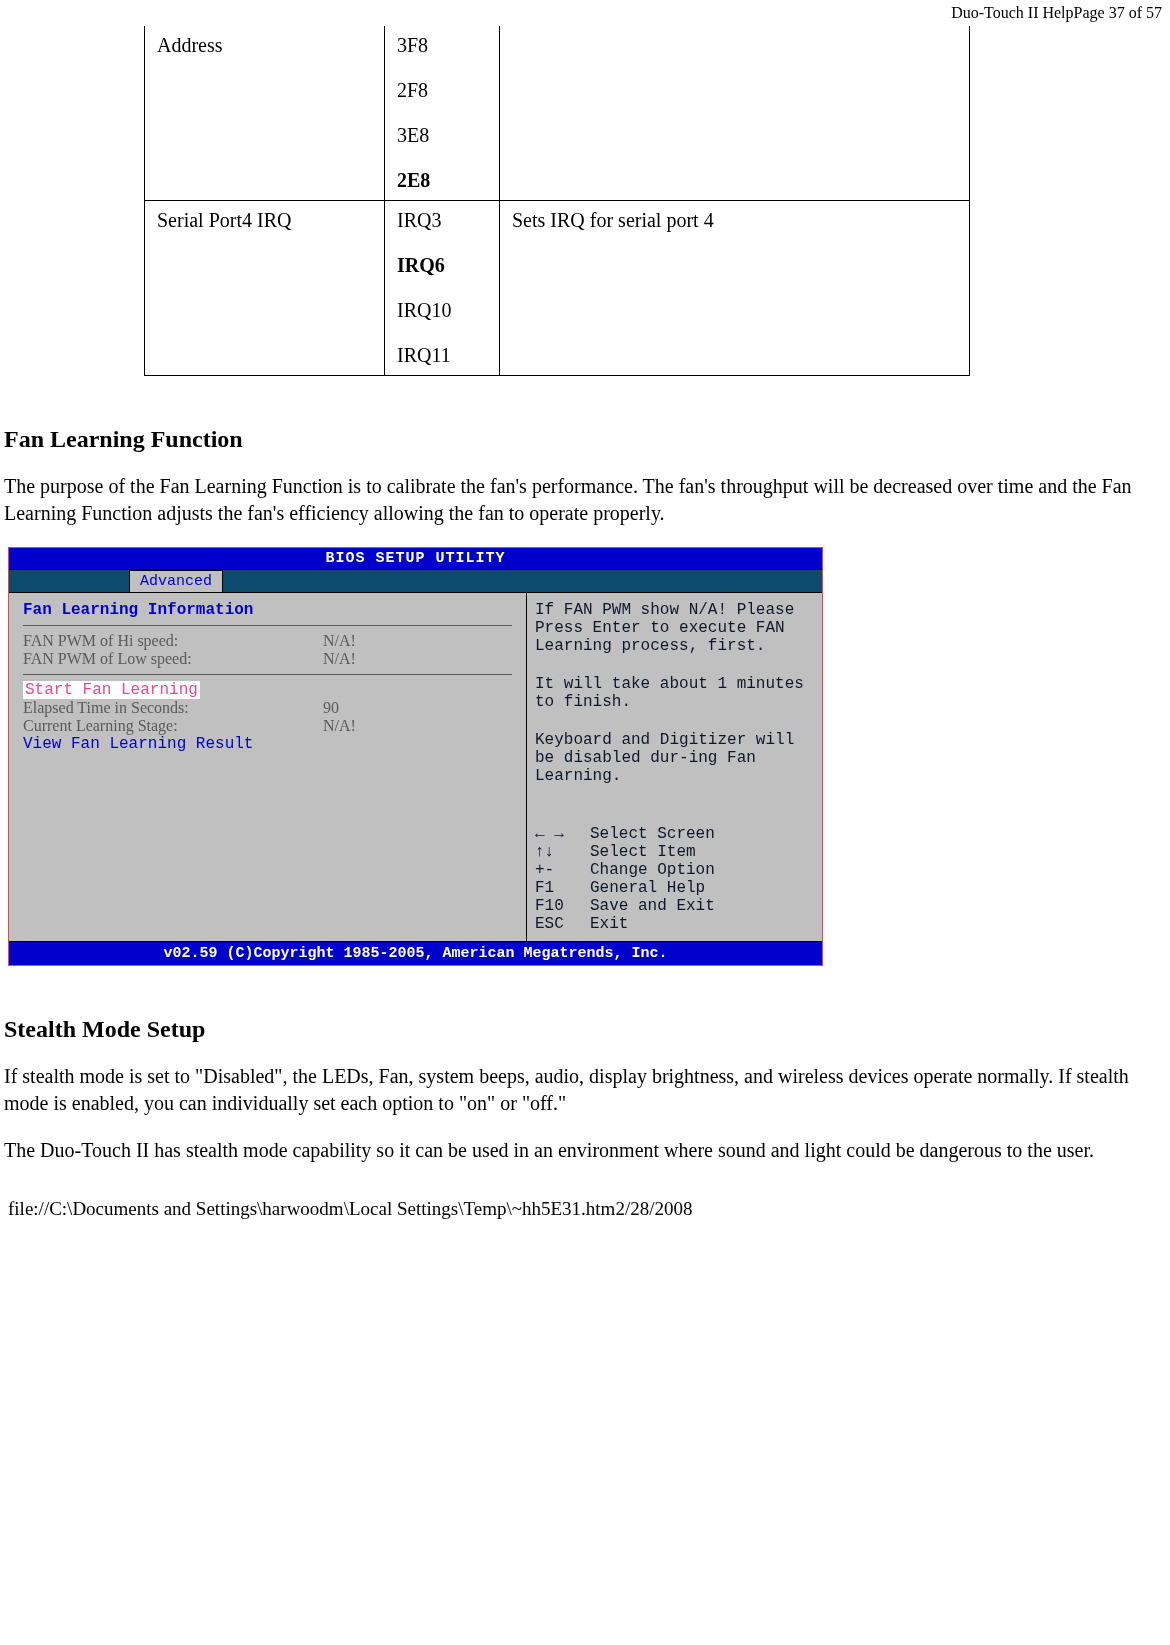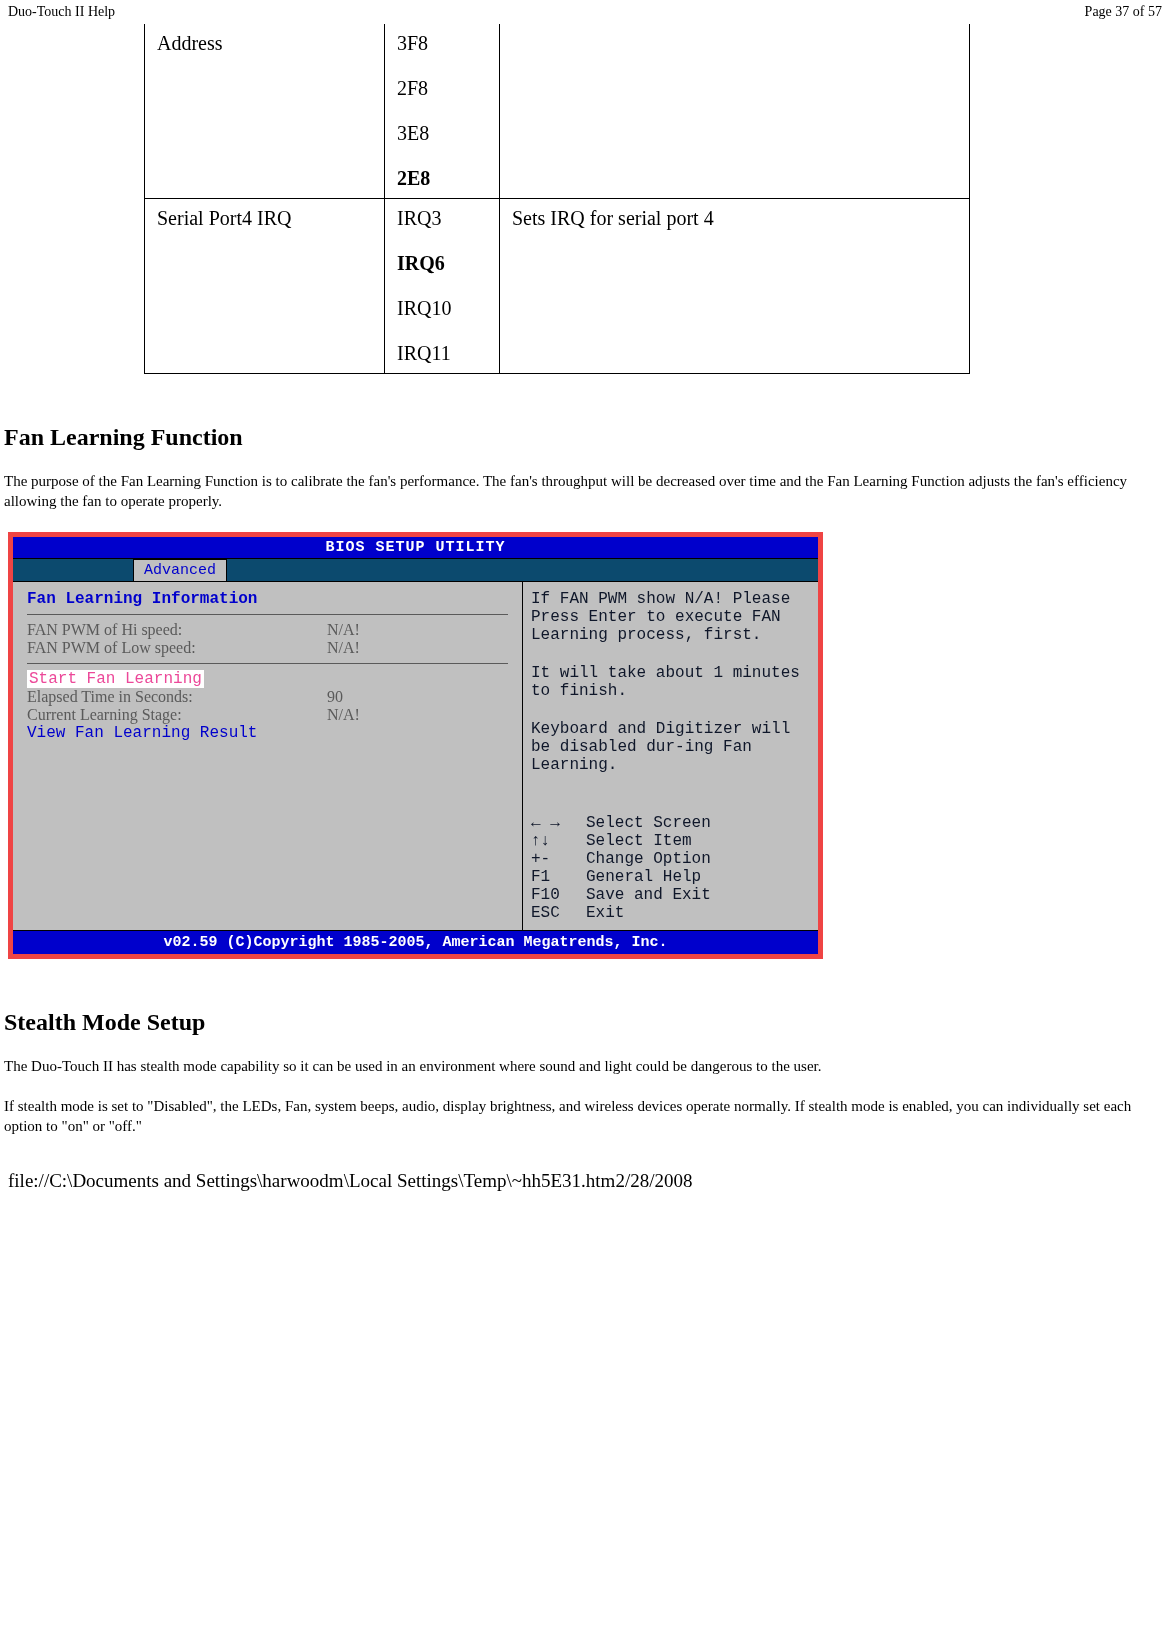--- a/index.html
+++ b/index.html
@@ -10,23 +10,23 @@
     body {
       font-family: "Times New Roman", Times, serif;
       font-size: 20px;
       color: #000;
       background: #fff;
       width: 1170px;
       padding: 0;
     }
     .header-row {
       display: flex;
-      justify-content: space-between;
+      justify-content: flex-end;
       padding: 4px 8px;
-      font-size: 14px;
+      font-size: 16px;
     }
     .content {
       padding: 0 4px;
     }
     .settings-table {
       border-collapse: collapse;
       margin-left: 140px;
       margin-top: 0;
       padding-left: 28px;
     }
@@ -60,27 +60,27 @@
     .bold {
       font-weight: bold;
     }
     h2.section-heading {
       font-size: 24px;
       font-weight: bold;
       margin-top: 50px;
       margin-bottom: 20px;
     }
     p.body-text {
-      font-size: 15px;
+      font-size: 20px;
       line-height: 1.35;
       margin-bottom: 20px;
     }
     .bios-box {
       width: 815px;
-      border: 5px solid #ef4444;
+      border: 1px solid #ef4444;
       background: #c0c0c0;
       font-family: "Courier New", Courier, monospace;
       font-size: 16px;
       margin: 10px 0 10px 4px;
     }
     .bios-title {
       background: #0000cc;
       color: #fff;
       text-align: center;
       font-weight: bold;
@@ -276,21 +276,21 @@
               <span class="kk">ESC</span>
               <span>Exit</span>
             </div>
         </div>
       </div>
     </div>
     <div class="bios-footer">v02.59 (C)Copyright 1985-2005, American Megatrends, Inc.</div>
   </div>
 
   <h2 class="section-heading">Stealth Mode Setup</h2>
+  <p class="body-text">If stealth mode is set to "Disabled", the LEDs, Fan, system beeps, audio, display brightness, and wireless devices operate normally.  If stealth mode is enabled, you can individually set each option to "on" or "off."</p>
   <p class="body-text">The Duo-Touch II has stealth mode capability so it can be used in an environment where sound and light could be dangerous to the user.</p>
-  <p class="body-text">If stealth mode is set to "Disabled", the LEDs, Fan, system beeps, audio, display brightness, and wireless devices operate normally.  If stealth mode is enabled, you can individually set each option to "on" or "off."</p>
 
 </div>
 
 <div class="footer-row">
   <span>file://C:\Documents and Settings\harwoodm\Local Settings\Temp\~hh5E31.htm</span>
   <span>2/28/2008</span>
 </div>
 
 </body></html>

